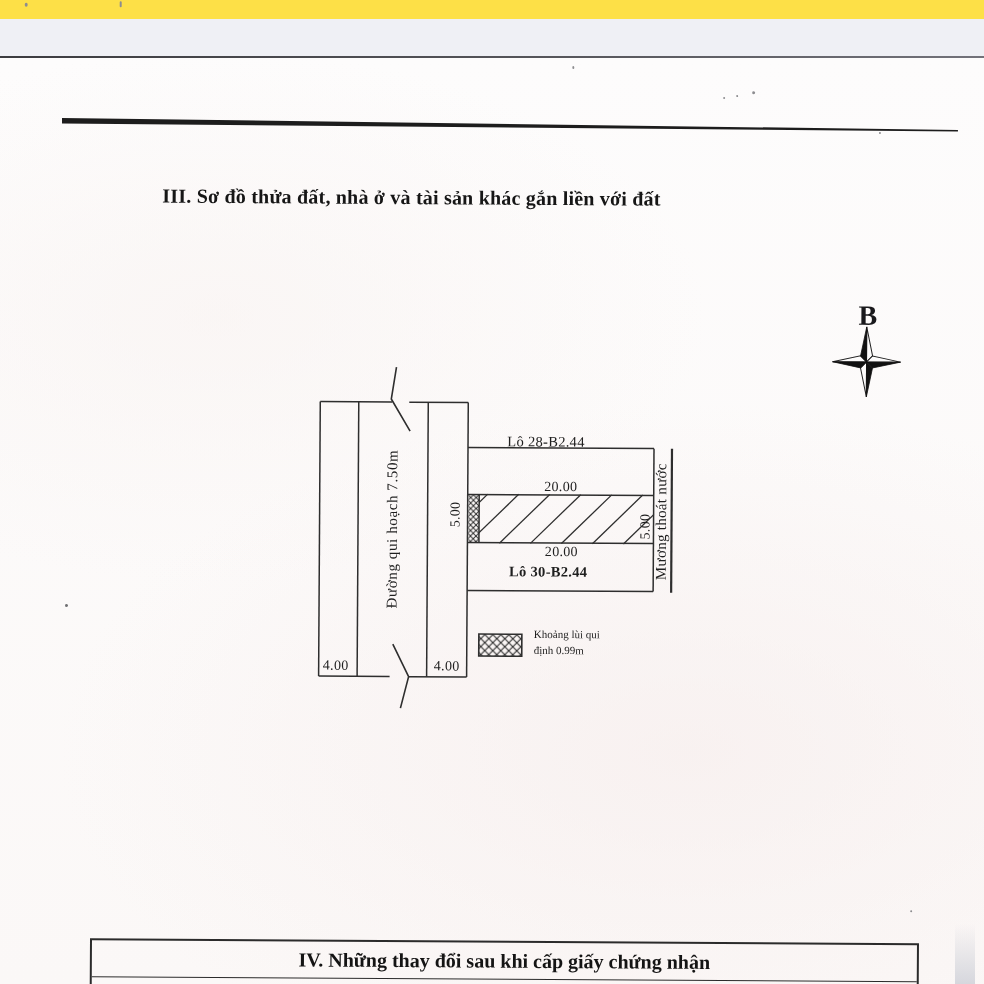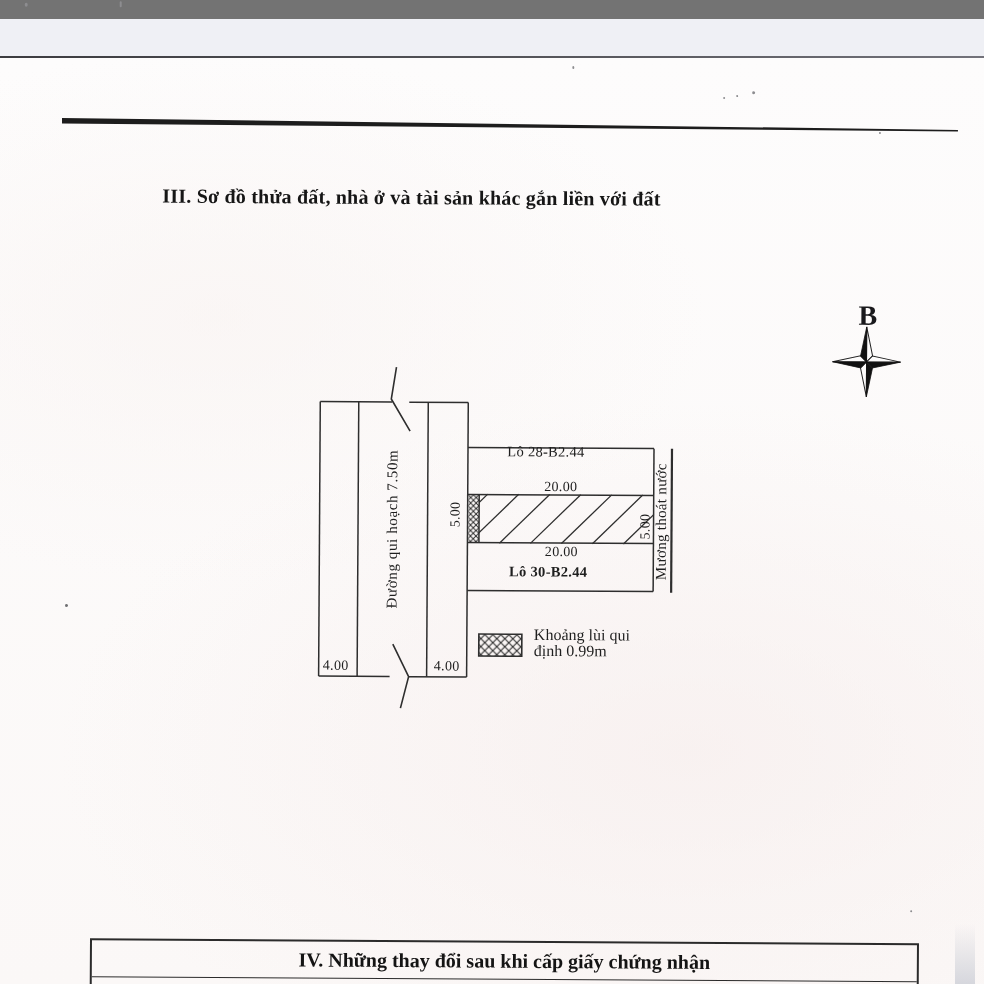--- a/index.html
+++ b/index.html
@@ -1,16 +1,16 @@
 <!DOCTYPE html>
 <html><head>
 <meta charset="utf-8">
 <style>
   html,body{margin:0;padding:0;background:#fff;}
-  .screen{position:relative;width:984px;height:984px;overflow:hidden;background:#737373;
+  .screen{position:relative;width:984px;height:984px;overflow:hidden;background:#fde047;
           font-family:"Liberation Serif","DejaVu Serif",serif;color:#1f1f1f;}
   .band-gray{position:absolute;left:0;top:19px;width:984px;height:37px;background:#eff0f5;}
   .band-edge{position:absolute;left:0;top:56px;width:984px;height:2px;
              background:linear-gradient(90deg,#3c3c40,#55555a 55%,#72727a);}
   .paper{position:absolute;left:0;top:58px;width:984px;height:926px;
          background:
            radial-gradient(900px 500px at 70% 75%, rgba(246,237,236,.65), transparent 70%),
            radial-gradient(700px 380px at 22% 28%, rgba(248,242,240,.55), transparent 70%),
            linear-gradient(#fdfcfc,#fbf8f7);}
   .edge-shade{position:absolute;left:955px;top:924px;width:20px;height:60px;
@@ -21,21 +21,21 @@
   .clabel{position:absolute;transform:translate(-50%,-50%);white-space:nowrap;}
   .vlabel{position:absolute;transform:translate(-50%,-50%) rotate(-90deg);white-space:nowrap;}
   .title3{position:absolute;left:92px;top:184px;width:640px;text-align:center;
           font-weight:bold;font-size:20px;letter-spacing:.2px;color:#161616;}
   .north-b{position:absolute;left:854px;top:295px;width:30px;text-align:center;
            font-size:28px;font-weight:600;color:#19191c;}
   .lot{font-size:14.5px;letter-spacing:.3px;}
   .dim{font-size:14px;letter-spacing:.3px;}
   .roadlab{font-size:15px;letter-spacing:.6px;}
   .drainlab{font-size:15px;letter-spacing:.3px;}
-  .legend-text{position:absolute;left:537px;top:624px;font-size:16px;line-height:15.5px;}
+  .legend-text{position:absolute;left:537px;top:624px;font-size:11px;line-height:15.5px;}
   .sec4{position:absolute;left:95px;top:938px;width:825px;height:60px;border:2px solid #2b2b2b;}
   .sec4-head{height:36px;border-bottom:1.5px solid #2b2b2b;display:flex;
              align-items:center;justify-content:center;font-weight:bold;font-size:20px;color:#141414;}
   .speck{position:absolute;border-radius:50%;background:#8d8d90;}
 </style>
 </head>
 <body>
 
 <div class="screen">
 
@@ -114,21 +114,21 @@
 
     <div class="title3">III. Sơ đồ thửa đất, nhà ở và tài sản khác gắn liền với đất</div>
 
     <div class="north-b">B</div>
 
     <div class="vlabel roadlab" style="left:395px;top:527px;">Đường qui hoạch 7.50m</div>
     <div class="vlabel dim" style="left:458px;top:512px;">5.00</div>
     <div class="clabel dim" style="left:339px;top:664px;">4.00</div>
     <div class="clabel dim" style="left:450px;top:664px;">4.00</div>
 
-    <div class="clabel lot" style="left:548px;top:449px;">Lô 28-B2.44</div>
+    <div class="clabel lot" style="left:548px;top:439px;">Lô 28-B2.44</div>
     <div class="clabel dim" style="left:563px;top:484px;">20.00</div>
     <div class="clabel dim" style="left:564px;top:549px;">20.00</div>
     <div class="clabel lot" style="left:551px;top:569px;font-weight:bold;">Lô 30-B2.44</div>
     <div class="vlabel dim" style="left:648px;top:523px;">5.00</div>
 
     <div class="vlabel drainlab" style="left:664px;top:518px;">Mương thoát nước</div>
 
     <div class="legend-text">
       <div>Khoảng lùi qui</div>
       <div>định 0.99m</div>

